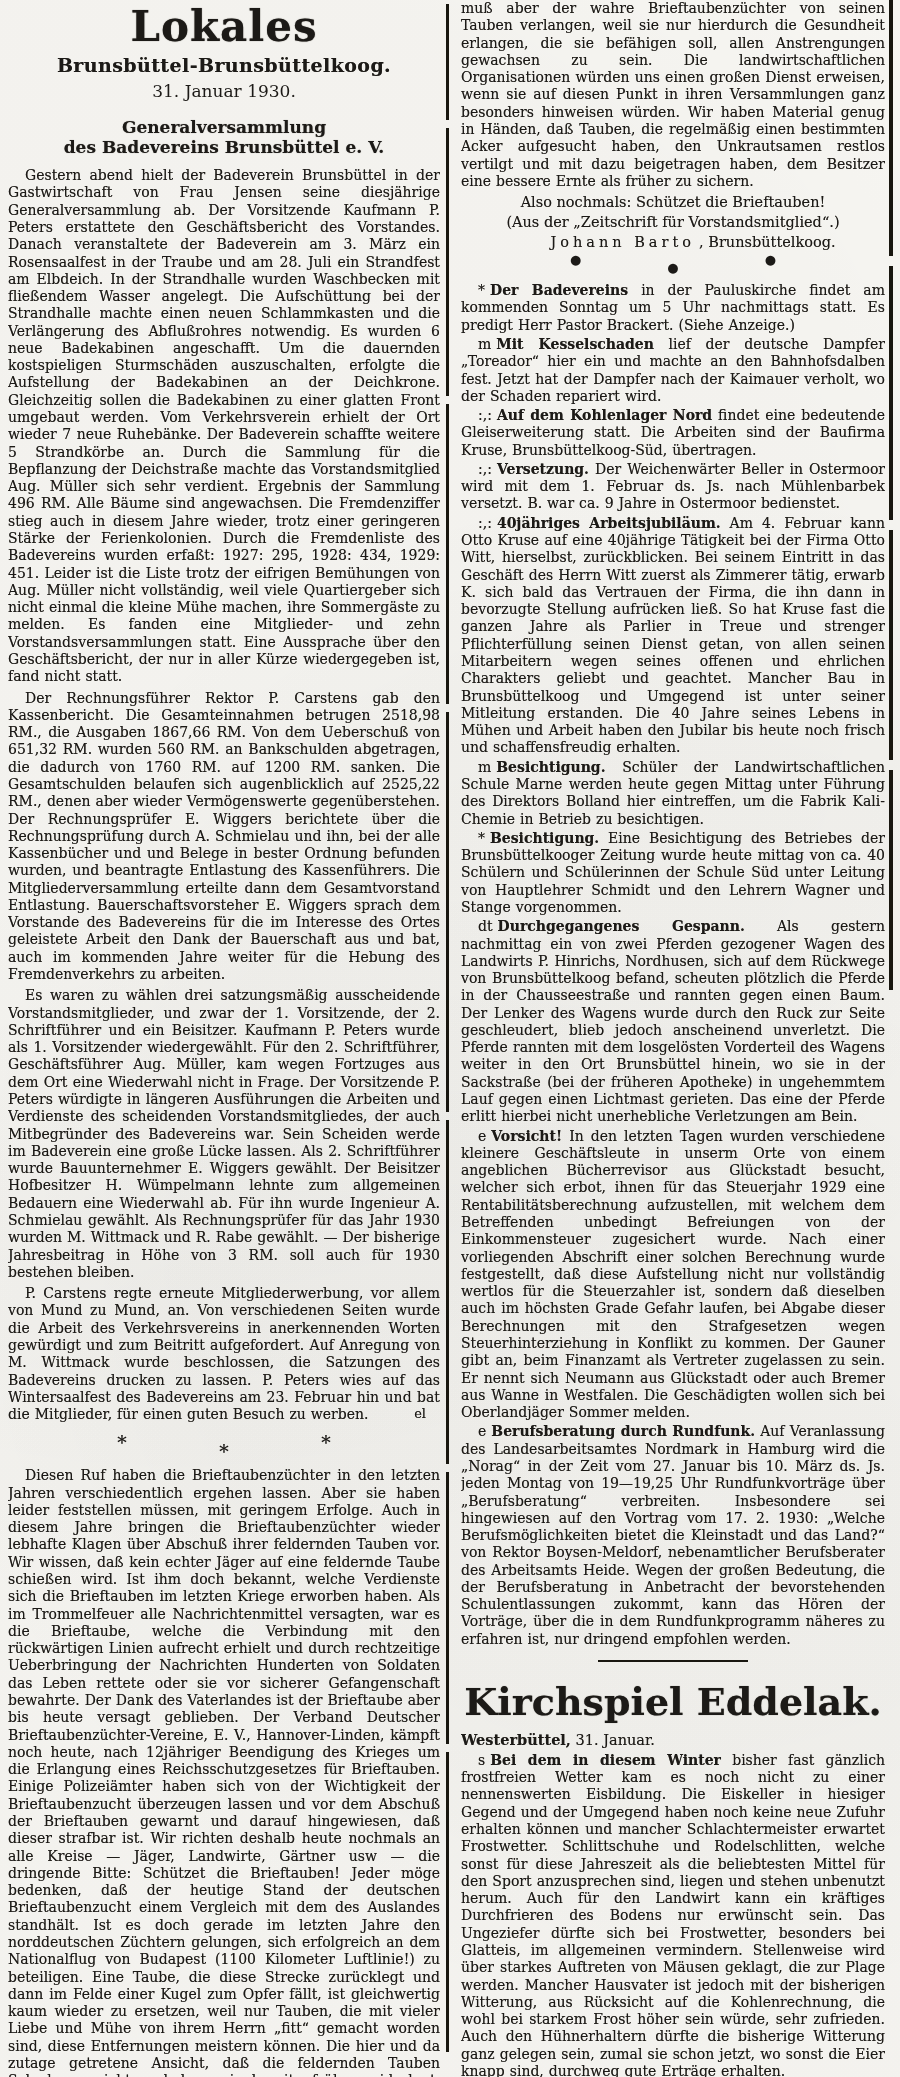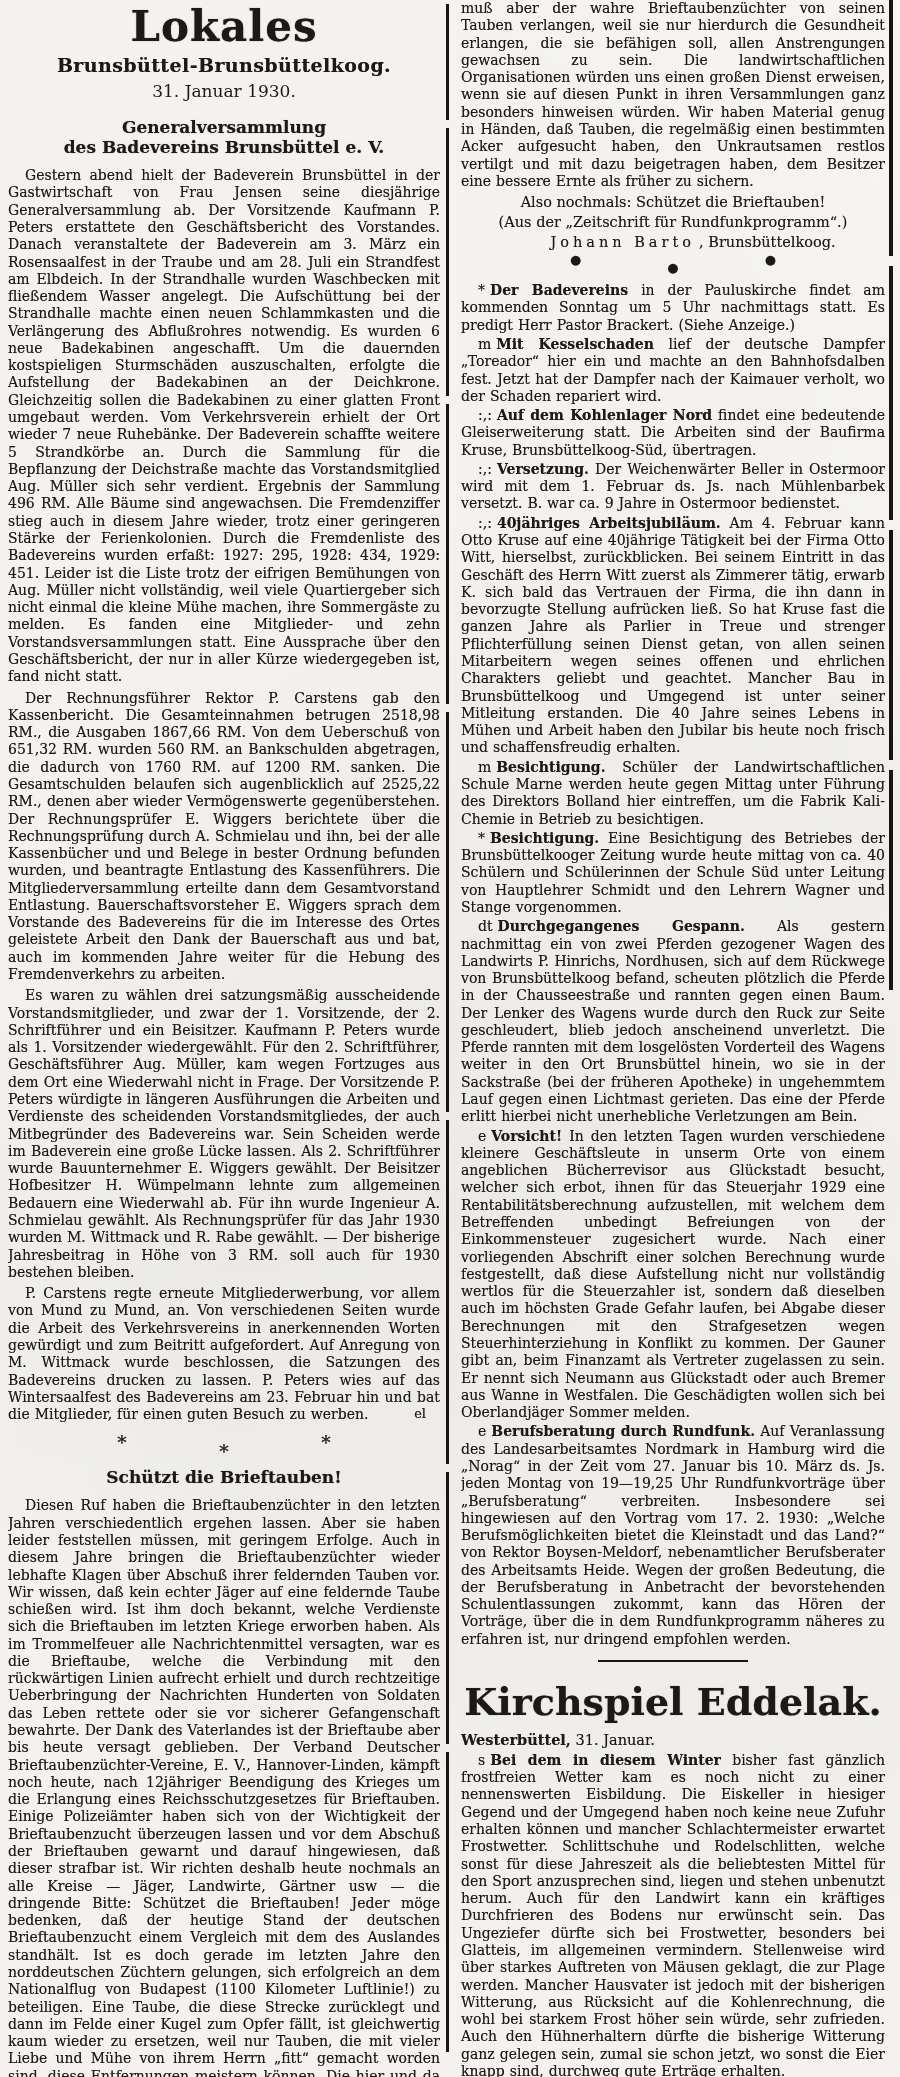--- a/index.html
+++ b/index.html
@@ -97,30 +97,29 @@
     <p class="body ind" style="margin-top:4px;">Der Rechnungsführer Rektor P. Carstens gab den Kassenbericht. Die Gesamteinnahmen betrugen 2518,98 RM., die Ausgaben 1867,66 RM. Von dem Ueberschuß von 651,32 RM. wurden 560 RM. an Bankschulden abgetragen, die dadurch von 1760 RM. auf 1200 RM. sanken. Die Gesamtschulden belaufen sich augenblicklich auf 2525,22 RM., denen aber wieder Vermögenswerte gegenüberstehen. Der Rechnungsprüfer E. Wiggers berichtete über die Rechnungsprüfung durch A. Schmielau und ihn, bei der alle Kassenbücher und und Belege in bester Ordnung befunden wurden, und beantragte Entlastung des Kassenführers. Die Mitgliederversammlung erteilte dann dem Gesamtvorstand Entlastung. Bauerschaftsvorsteher E. Wiggers sprach dem Vorstande des Badevereins für die im Interesse des Ortes geleistete Arbeit den Dank der Bauerschaft aus und bat, auch im kommenden Jahre weiter für die Hebung des Fremdenverkehrs zu arbeiten.</p>
     <p class="body ind" style="margin-top:4px;">Es waren zu wählen drei satzungsmäßig ausscheidende Vorstandsmitglieder, und zwar der 1. Vorsitzende, der 2. Schriftführer und ein Beisitzer. Kaufmann P. Peters wurde als 1. Vorsitzender wiedergewählt. Für den 2. Schriftführer, Geschäftsführer Aug. Müller, kam wegen Fortzuges aus dem Ort eine Wiederwahl nicht in Frage. Der Vorsitzende P. Peters würdigte in längeren Ausführungen die Arbeiten und Verdienste des scheidenden Vorstandsmitgliedes, der auch Mitbegründer des Badevereins war. Sein Scheiden werde im Badeverein eine große Lücke lassen. Als 2. Schriftführer wurde Bauunternehmer E. Wiggers gewählt. Der Beisitzer Hofbesitzer H. Wümpelmann lehnte zum allgemeinen Bedauern eine Wiederwahl ab. Für ihn wurde Ingenieur A. Schmielau gewählt. Als Rechnungsprüfer für das Jahr 1930 wurden M. Wittmack und R. Rabe gewählt. — Der bisherige Jahresbeitrag in Höhe von 3 RM. soll auch für 1930 bestehen bleiben.</p>
     <p class="body ind" style="margin-top:4px;"><span>P. Carstens regte erneute Mitgliederwerbung, vor allem von Mund zu Mund, an. Von verschiedenen Seiten wurde die Arbeit des Verkehrsvereins in anerkennenden Worten gewürdigt und zum Beitritt aufgefordert. Auf Anregung von M. Wittmack wurde beschlossen, die Satzungen des Badevereins drucken zu lassen. P. Peters wies auf das Wintersaalfest des Badevereins am 23. Februar hin und bat die Mitglieder, für einen guten Besuch zu werben.</span><span class="sig">el</span></p>
 
     <div class="star-sep">
       <span>*</span>
       <span>*</span>
       <span>*</span>
     </div>
 
-    <h2 class="headline" style="margin:4px 0 10px 0;">Schützt die Brieftauben!</h2>
 
     <p class="body ind">Diesen Ruf haben die Brieftaubenzüchter in den letzten Jahren verschiedentlich ergehen lassen. Aber sie haben leider feststellen müssen, mit geringem Erfolge. Auch in diesem Jahre bringen die Brieftaubenzüchter wieder lebhafte Klagen über Abschuß ihrer feldernden Tauben vor. Wir wissen, daß kein echter Jäger auf eine feldernde Taube schießen wird. Ist ihm doch bekannt, welche Verdienste sich die Brieftauben im letzten Kriege erworben haben. Als im Trommelfeuer alle Nachrichtenmittel versagten, war es die Brieftaube, welche die Verbindung mit den rückwärtigen Linien aufrecht erhielt und durch rechtzeitige Ueberbringung der Nachrichten Hunderten von Soldaten das Leben rettete oder sie vor sicherer Gefangenschaft bewahrte. Der Dank des Vaterlandes ist der Brieftaube aber bis heute versagt geblieben. Der Verband Deutscher Brieftaubenzüchter-Vereine, E. V., Hannover-Linden, kämpft noch heute, nach 12jähriger Beendigung des Krieges um die Erlangung eines Reichsschutzgesetzes für Brieftauben. Einige Polizeiämter haben sich von der Wichtigkeit der Brieftaubenzucht überzeugen lassen und vor dem Abschuß der Brieftauben gewarnt und darauf hingewiesen, daß dieser strafbar ist. Wir richten deshalb heute nochmals an alle Kreise — Jäger, Landwirte, Gärtner usw — die dringende Bitte: Schützet die Brieftauben! Jeder möge bedenken, daß der heutige Stand der deutschen Brieftaubenzucht einem Vergleich mit dem des Auslandes standhält. Ist es doch gerade im letzten Jahre den norddeutschen Züchtern gelungen, sich erfolgreich an dem Nationalflug von Budapest (1100 Kilometer Luftlinie!) zu beteiligen. Eine Taube, die diese Strecke zurücklegt und dann im Felde einer Kugel zum Opfer fällt, ist gleichwertig kaum wieder zu ersetzen, weil nur Tauben, die mit vieler Liebe und Mühe von ihrem Herrn „fitt“ gemacht worden sind, diese Entfernungen meistern können. Die hier und da zutage getretene Ansicht, daß die feldernden Tauben Schaden anrichten, haben wir bereits früher widerlegt. Tatsache ist, daß die Taube nur liegengebliebene Körner aufliest, sich aber im übrigen von Unkrautsamen, Schnecken, Beeren usw. ernährt. Das Feldern</p>
   </div>
 
   <div class="col col-right">
     <p class="body">muß aber der wahre Brieftaubenzüchter von seinen Tauben verlangen, weil sie nur hierdurch die Gesundheit erlangen, die sie befähigen soll, allen Anstrengungen gewachsen zu sein. Die landwirtschaftlichen Organisationen würden uns einen großen Dienst erweisen, wenn sie auf diesen Punkt in ihren Versammlungen ganz besonders hinweisen würden. Wir haben Material genug in Händen, daß Tauben, die regelmäßig einen bestimmten Acker aufgesucht haben, den Unkrautsamen restlos vertilgt und mit dazu beigetragen haben, dem Besitzer eine bessere Ernte als früher zu sichern.</p>
 
     <p class="center-line">Also nochmals: Schützet die Brieftauben!</p>
-    <p class="center-line">(Aus der „Zeitschrift für Rundfunkprogramm“.)</p>
+    <p class="center-line">(Aus der „Zeitschrift für Vorstandsmitglied“.)</p>
     <p class="author-line"><span class="spaced">Johann Barto</span><span>, Brunsbüttelkoog.</span></p>
 
     <div class="dot-sep">
       <span>●</span>
       <span>●</span>
       <span>●</span>
     </div>
 
     <p class="body ind news"><span class="mark">*</span><span class="lead">Der Badevereins</span><span> in der Pauluskirche findet am kommenden Sonntag um 5 Uhr nachmittags statt. Es predigt Herr Pastor Brackert. (Siehe Anzeige.)</span></p>
     <p class="body ind news"><span class="mark">m</span><span class="lead">Mit Kesselschaden</span><span> lief der deutsche Dampfer „Toreador“ hier ein und machte an den Bahnhofsdalben fest. Jetzt hat der Dampfer nach der Kaimauer verholt, wo der Schaden repariert wird.</span></p>

